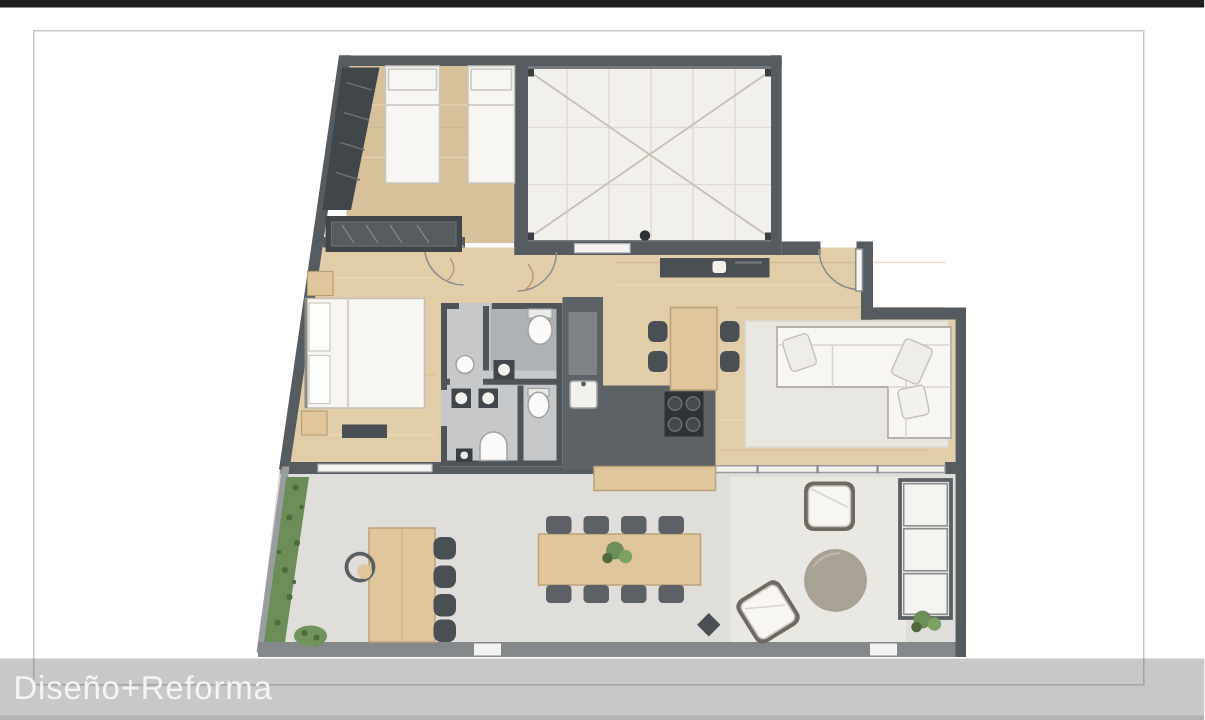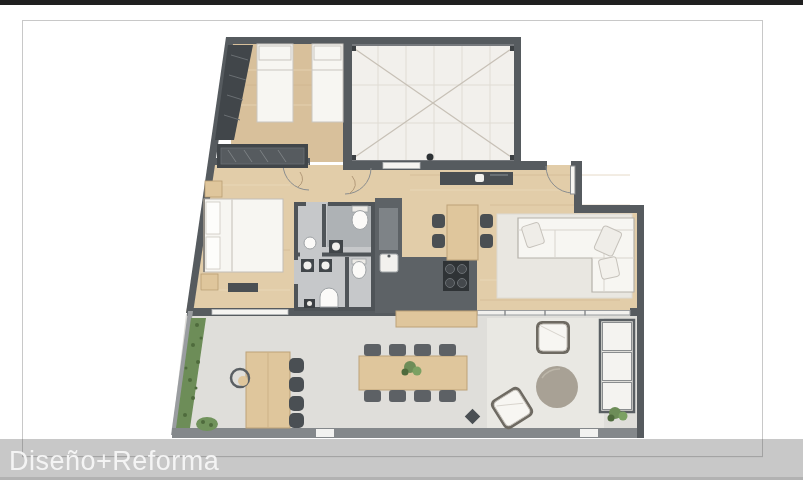--- a/index.html
+++ b/index.html
@@ -8,21 +8,21 @@
   #top-bar{position:absolute;left:0;top:0;width:803px;height:5px;background:var(--letterbox,#202020);}
   #photo-frame{position:absolute;left:22px;top:20px;width:739px;height:436px;
                border:1px solid var(--frame-border,#c8c8c8);background:transparent;}
   #plan-svg{position:absolute;left:0;top:0;width:803px;height:480px;}
   #caption-bar{position:absolute;left:0;top:439px;width:803px;height:41px;
                background:var(--caption-bar,rgba(194,194,194,0.9));}
   #caption-bar .frame-through{position:absolute;left:22px;top:0;width:739px;height:17px;
                border-left:1px solid rgba(145,145,145,.65);border-right:1px solid rgba(145,145,145,.65);
                border-bottom:1px solid rgba(145,145,145,.65);}
   #caption-bar .caption-text{position:relative;display:inline-block;margin:7px 0 0 9px;
-               font-size:27px;letter-spacing:.5px;color:var(--caption-text,#f2f2f2);z-index:2;}
+               font-size:22px;letter-spacing:.5px;color:var(--caption-text,#f2f2f2);z-index:2;}
   #bottom-edge{position:absolute;left:0;top:477px;width:803px;height:3px;background:rgba(160,160,160,.55);}
 </style>
 </head>
 <body>
 
 <div id="stage">
 
   <div id="top-bar"></div>
   <div id="photo-frame"></div>
 

